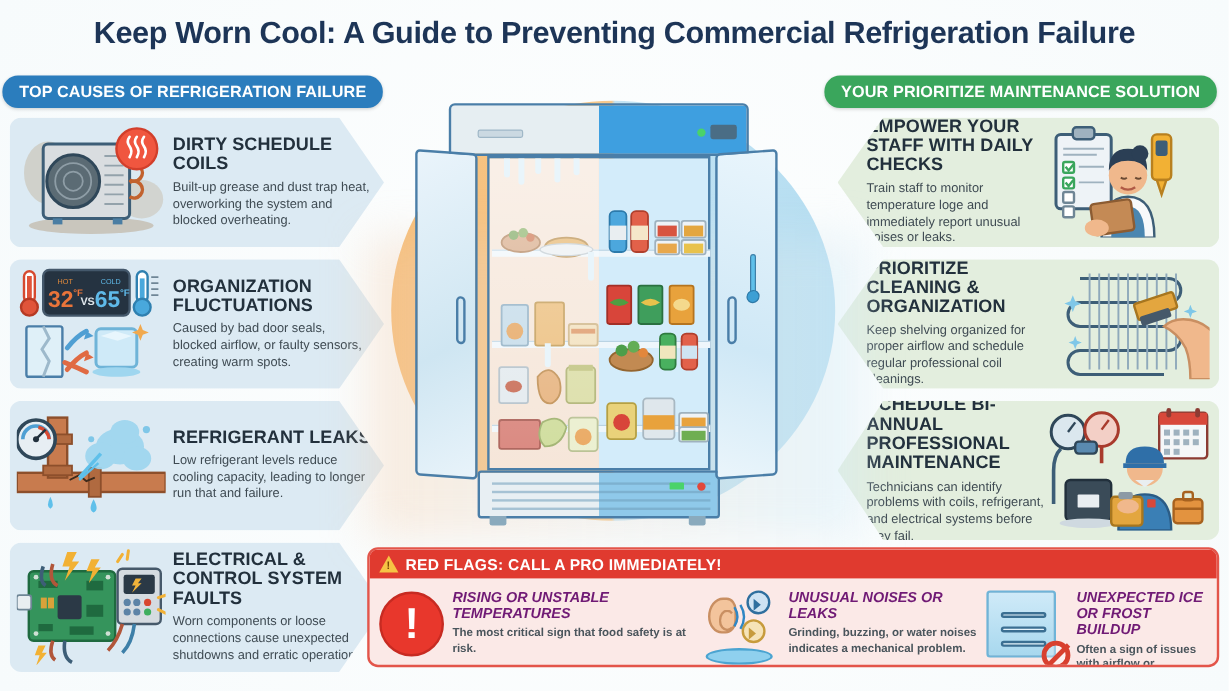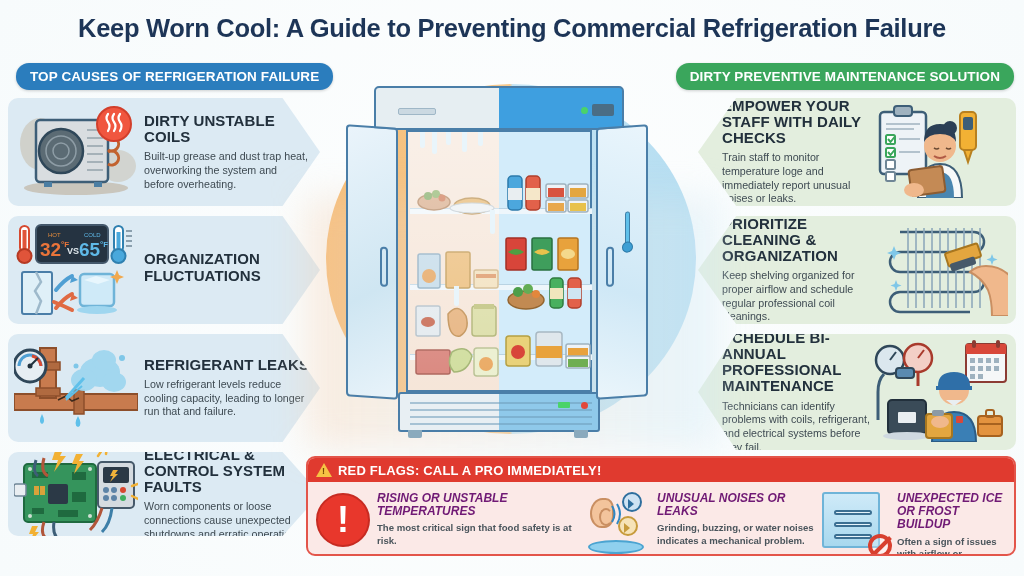--- a/index.html
+++ b/index.html
@@ -34,21 +34,21 @@
     display: flex; align-items: center;
     padding: 0 14px;
     border-radius: 13px;
     color: #ffffff;
     font-size: 13.5px;
     font-weight: 700;
     letter-spacing: 0.1px;
     white-space: nowrap;
     box-shadow: 0 1px 3px rgba(0,0,0,0.18);
   }
-  .badge-left  { left: 16px;  top: 63px; background: #2b7dbd; }
+  .badge-left  { left: 2px;  top: 63px; background: #2b7dbd; }
   .badge-right { right: 10px; top: 63px; background: #3aa65c; }
 
   
   .card {
     position: absolute;
     display: flex;
     align-items: center;
     overflow: hidden;
   }
   .card-left {
@@ -83,21 +83,21 @@
   }
   .card-desc {
     color: #3e4a52;
     font-size: 10.7px;
     line-height: 1.28;
   }
 
   .l1 { top: 98px;  height: 108px; }
   .l2 { top: 216px; height: 108px; }
   .l3 { top: 334px; height: 108px; }
-  .l4 { top: 452px; height: 84px; }
+  .l4 { top: 452px; height: 108px; }
   .r1 { top: 98px;  height: 108px; }
   .r2 { top: 216px; height: 108px; }
   .r3 { top: 334px; height: 116px; }
 
   
   .center-stage {
     position: absolute;
     left: 296px; top: 58px;
     width: 432px; height: 400px;
   }
@@ -260,21 +260,21 @@
   .ill { position:absolute; }
 </style>
 </head>
 <body>
 
 <div id="page">
 
   <div class="title">Keep Worn Cool: A Guide to Preventing Commercial Refrigeration Failure</div>
 
   <div class="badge badge-left">TOP CAUSES OF REFRIGERATION FAILURE</div>
-  <div class="badge badge-right">DIRTY PREVENTIVE MAINTENANCE SOLUTION</div>
+  <div class="badge badge-right">YOUR PRIORITIZE MAINTENANCE SOLUTION</div>
 
   <div class="card card-left l1">
     <div class="art">
       <svg width="124" height="92" viewBox="0 0 124 92">
         <ellipse cx="62" cy="84" rx="52" ry="7" fill="#b9a78f" opacity=".55"></ellipse>
         <ellipse cx="26" cy="40" rx="20" ry="26" fill="#c2b49c" opacity=".45"></ellipse>
         <ellipse cx="104" cy="62" rx="18" ry="16" fill="#c2b49c" opacity=".4"></ellipse>
         <rect x="22" y="16" width="72" height="62" rx="4" fill="#d9dde0" stroke="#3d5e77" stroke-width="2.5"></rect>
         <circle cx="47" cy="47" r="22" fill="#5b6b74" stroke="#2f4759" stroke-width="2.5"></circle>
         <circle cx="47" cy="47" r="15" fill="none" stroke="#8e9da6" stroke-width="1.5"></circle>
@@ -295,22 +295,22 @@
         <rect x="80" y="78" width="8" height="5" fill="#4b7ea3"></rect>
         <circle cx="100" cy="20" r="17" fill="#f0563f" stroke="#d23f2b" stroke-width="2"></circle>
         <g stroke="#fff" stroke-width="2.2" fill="none" stroke-linecap="round">
           <path d="M94 27 q3-5 0-9 q-3-4 0-8"></path>
           <path d="M100 27 q3-5 0-9 q-3-4 0-8"></path>
           <path d="M106 27 q3-5 0-9 q-3-4 0-8"></path>
         </g>
       </svg>
     </div>
     <div class="txt">
-      <div class="card-title">DIRTY UNSTABLE COILS</div>
-      <div class="card-desc">Built-up grease and dust trap heat, overworking the system and before overheating.</div>
+      <div class="card-title">DIRTY SCHEDULE COILS</div>
+      <div class="card-desc">Built-up grease and dust trap heat, overworking the system and blocked overheating.</div>
     </div>
   </div>
 
   <div class="card card-left l2">
     <div class="art">
       <svg width="124" height="96" viewBox="0 0 124 96">
 
         <rect x="6" y="6" width="9" height="26" rx="4.5" fill="#fff" stroke="#d6492f" stroke-width="2"></rect>
         <rect x="8.5" y="10" width="4" height="22" fill="#e0543a"></rect>
         <circle cx="10.5" cy="36" r="7" fill="#e0543a" stroke="#b63a24" stroke-width="2"></circle>
@@ -343,20 +343,21 @@
         <path d="M40 82 q10 4 18 8" stroke="#e06a43" stroke-width="4" fill="none" stroke-linecap="round"></path>
 
         <rect x="66" y="54" width="34" height="32" rx="4" fill="#cfeaf8" stroke="#6fb4d8" stroke-width="2.5"></rect>
         <path d="M70 60 l12-4 l14 4 l-12 4 z" fill="#eaf7fd" opacity=".9"></path>
         <ellipse cx="83" cy="90" rx="20" ry="4" fill="#9fd6ef"></ellipse>
         <path d="M103 50 l2 5 l5 2 l-5 2 l-2 5 l-2-5 l-5-2 l5-2 z" fill="#f1a94e"></path>
       </svg>
     </div>
     <div class="txt">
       <div class="card-title">ORGANIZATION FLUCTUATIONS</div>
+      <div class="card-desc">Caused by bad door seals, blocked airflow, or faulty sensors, creating warm spots.</div>
     </div>
   </div>
 
   <div class="card card-left l3">
     <div class="art">
       <svg width="124" height="96" viewBox="0 0 124 96">
         <rect x="0" y="56" width="124" height="16" fill="#c87b4e" stroke="#8d4f2b" stroke-width="2"></rect>
         <rect x="26" y="10" width="16" height="50" fill="#c87b4e" stroke="#8d4f2b" stroke-width="2"></rect>
         <rect x="22" y="24" width="24" height="8" fill="#b06a40" stroke="#8d4f2b" stroke-width="1.5"></rect>
         <rect x="22" y="50" width="24" height="8" fill="#b06a40" stroke="#8d4f2b" stroke-width="1.5"></rect>

